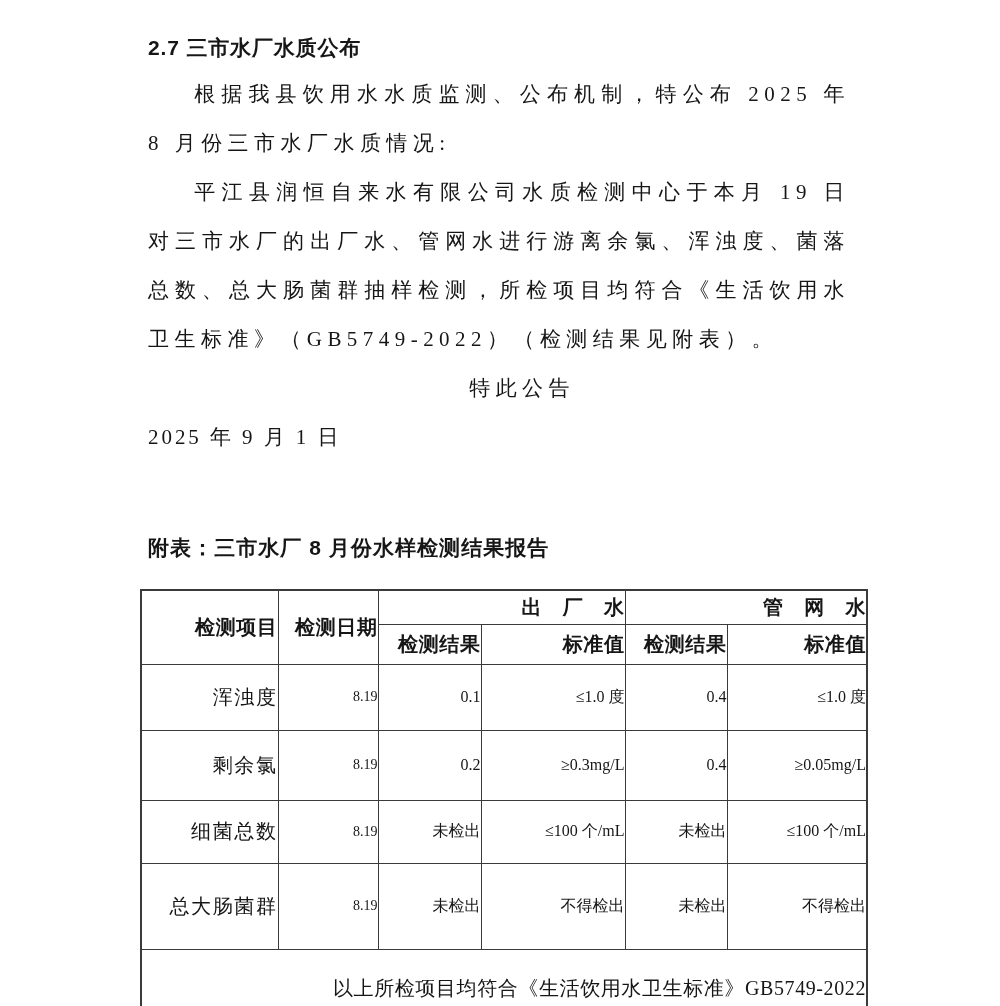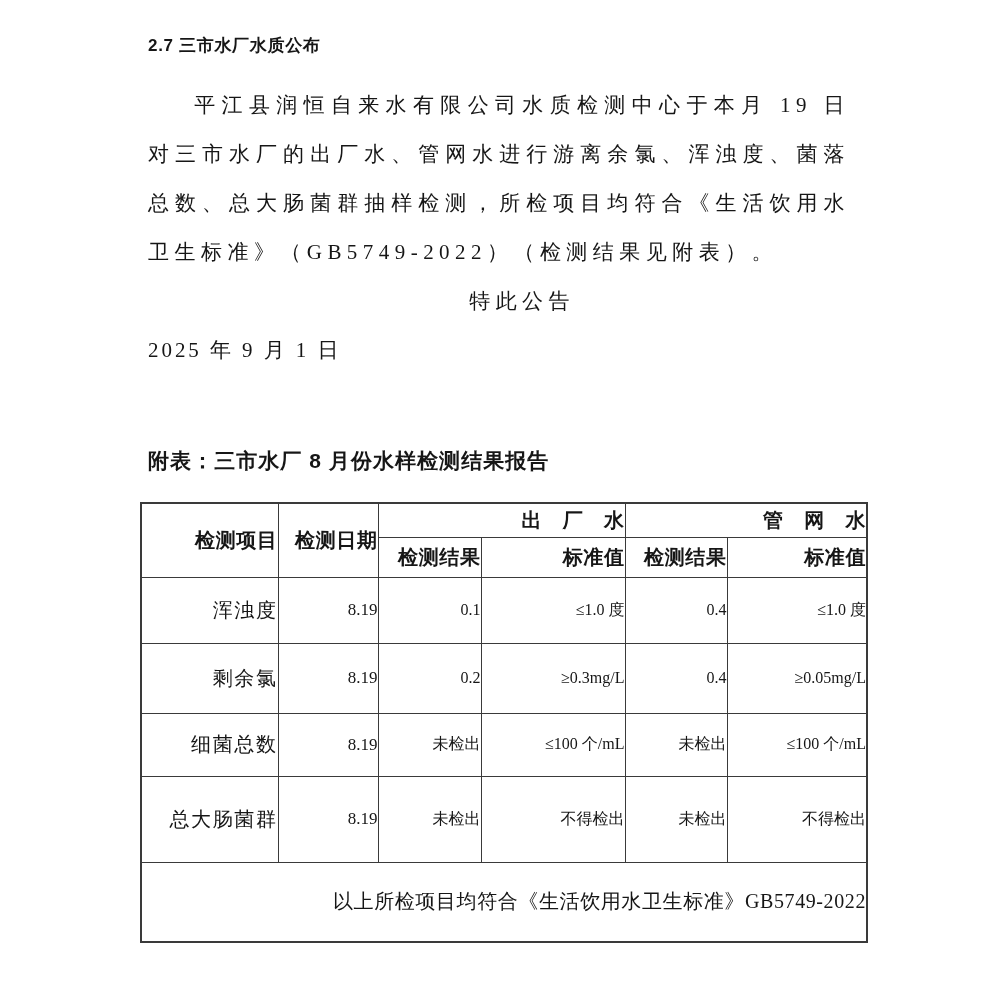--- a/index.html
+++ b/index.html
@@ -15,23 +15,23 @@
   .doc {
     padding-top: 34px;
   }
   .content {
     margin-left: 140px;
     width: 726px;
   }
   .section-title {
     font-family: "Liberation Sans", "DejaVu Sans", sans-serif;
     font-weight: bold;
-    font-size: 17px;
+    font-size: 21px;
     letter-spacing: 0.04em;
-    margin: 0 0 24px 8px;
+    margin: 0 0 8px 8px;
   }
   .para {
     width: 702px;
     margin: 0 0 0 8px;
     font-size: 21px;
     line-height: 49px;
     letter-spacing: 0.26em;
     text-align: justify;
     text-indent: 2.2em;
   }
@@ -68,21 +68,21 @@
     font-family: "Liberation Sans", "DejaVu Sans", sans-serif;
     font-weight: bold;
     font-size: 20px;
     letter-spacing: 0.03em;
   }
   td.item {
     font-size: 20px;
     letter-spacing: 0.08em;
     margin-left: 35px;
   }
-  td.sample-date { font-size: 17px; margin-left: 36px; }
+  td.sample-date { font-size: 14px; margin-left: 36px; }
   td.val { font-size: 16px; }
   tr.hdr-row-1 { height: 34px; }
   tr.hdr-row-2 { height: 40px; }
   tr.data-row-1 { height: 66px; }
   tr.data-row-2 { height: 70px; }
   tr.data-row-3 { height: 63px; }
   tr.data-row-4 { height: 86px; }
   tr.footer-row { height: 80px; }
   td.footer-cell {
     text-align: left;
@@ -92,20 +92,21 @@
   }
 </style>
 </head>
 <body>
 
 <div class="doc">
   <div class="content">
 
     <h1 class="section-title">2.7 三市水厂水质公布</h1>
 
+    <p class="para">根据我县饮用水水质监测、公布机制，特公布 2025 年 8 月份三市水厂水质情况:</p>
 
     <p class="para">平江县润恒自来水有限公司水质检测中心于本月 19 日对三市水厂的出厂水、管网水进行游离余氯、浑浊度、菌落总数、总大肠菌群抽样检测，所检项目均符合《生活饮用水卫生标准》（GB5749-2022）（检测结果见附表）。</p>
 
     <p class="para no-justify">特此公告</p>
 
     <p class="date-line">2025 年 9 月 1 日</p>
 
     <h2 class="table-title">附表：三市水厂 8 月份水样检测结果报告</h2>
 
     <table class="report">

